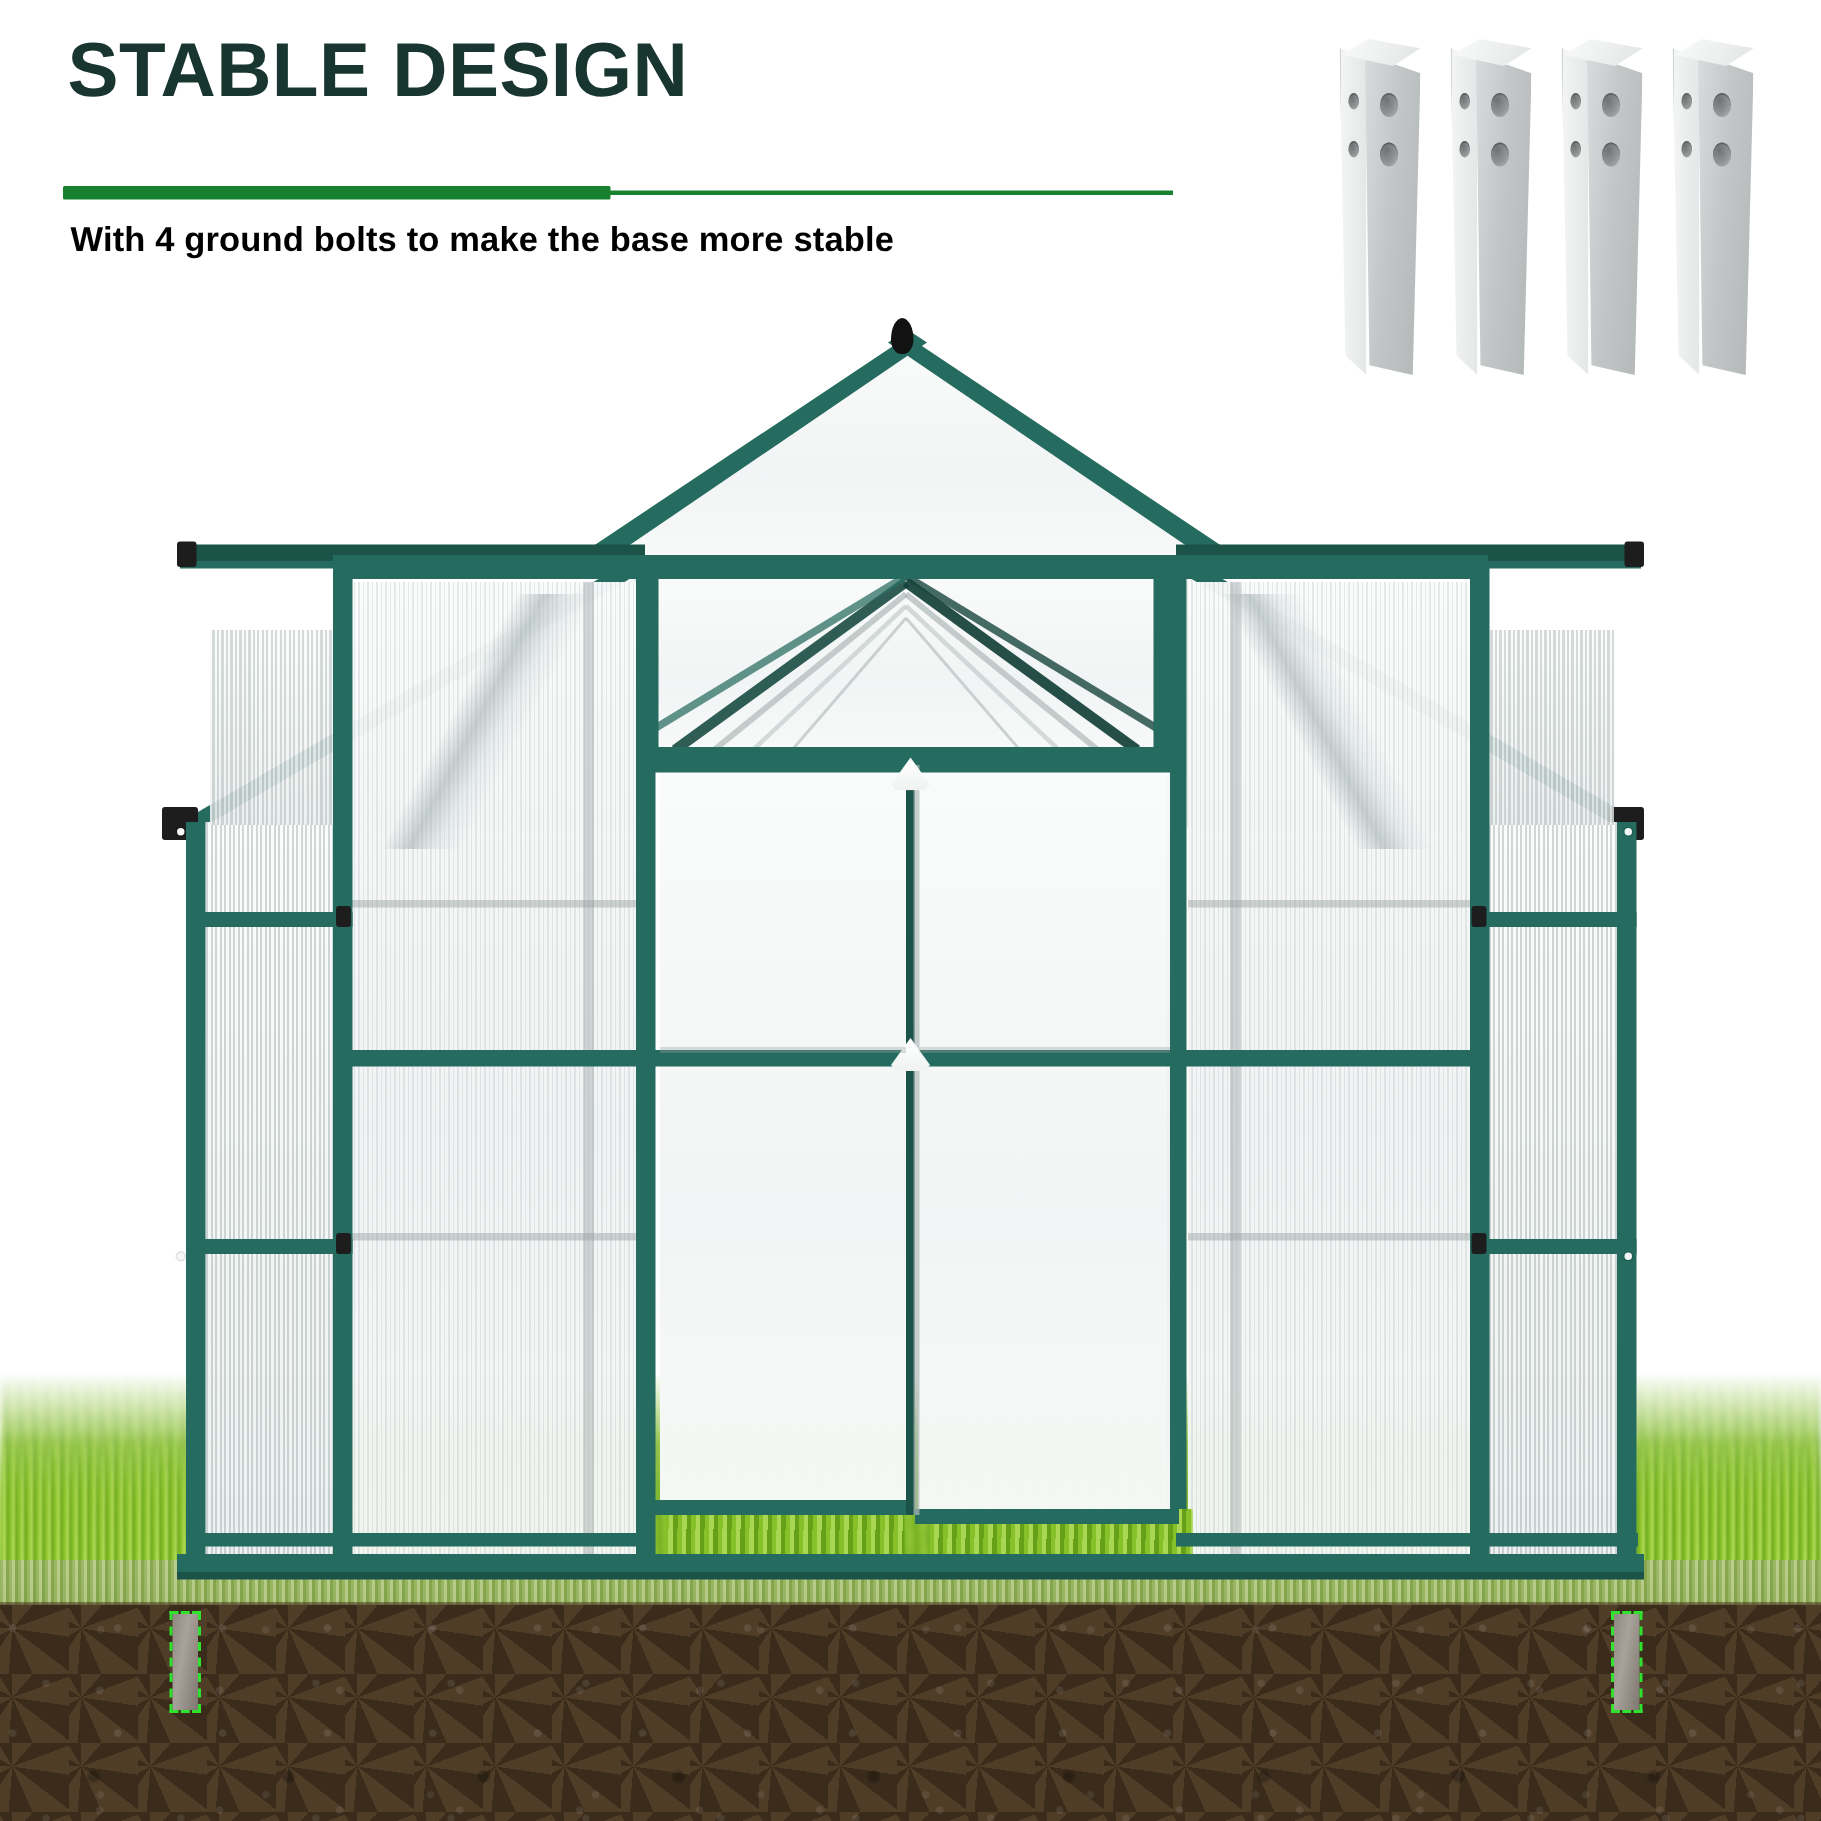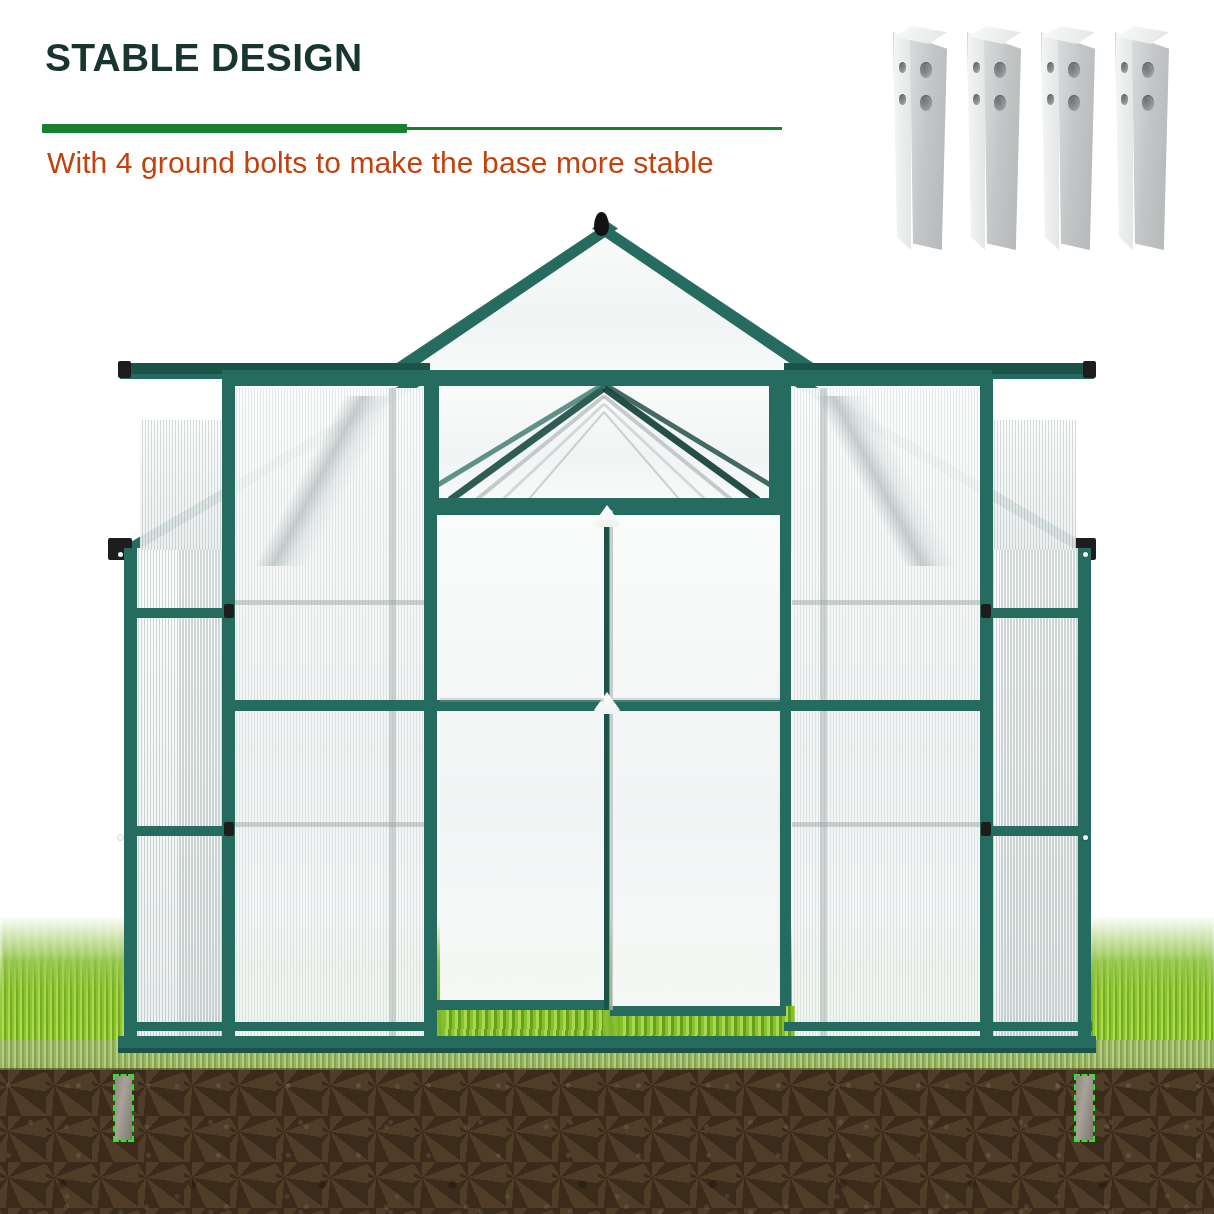--- a/index.html
+++ b/index.html
@@ -18,22 +18,22 @@
     width: 1214px;
     height: 1214px;
     background: #ffffff;
     overflow: hidden;
   }
 
   
   .headline {
     position: absolute;
     left: 45px;
-    top: 38px;
-    font-size: 39px;
+    top: 20px;
+    font-size: 51px;
     font-weight: 700;
     letter-spacing: 0.3px;
     color: #18352f;
     line-height: 1.05;
     white-space: nowrap;
   }
   .divider {
     position: absolute;
     left: 42px;
     top: 124px;
@@ -50,23 +50,23 @@
   .divider .thin {
     position: absolute;
     left: 360px; top: 3px;
     width: 380px; height: 3px;
     background: #17812f;
   }
   .subhead {
     position: absolute;
     left: 47px;
     top: 146px;
-    font-size: 30px;
-    font-weight: 400;
-    color: #c2410c;
+    font-size: 23px;
+    font-weight: 700;
+    color: #000000;
     white-space: nowrap;
     letter-spacing: 0.1px;
   }
 
   
   .bolts {
     position: absolute;
     left: 893px;
     top: 18px;
     width: 278px;

